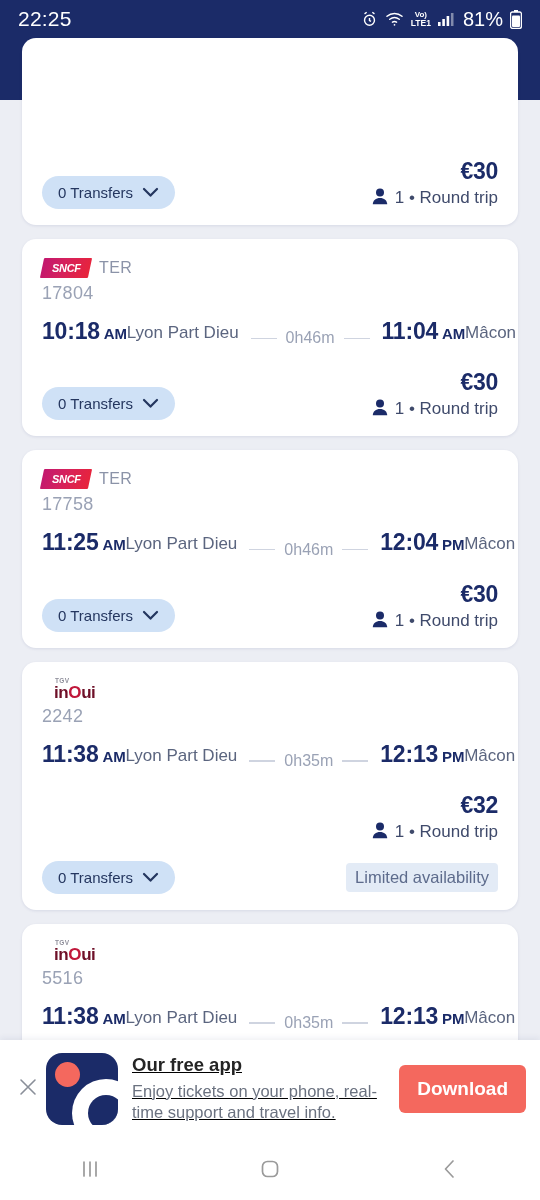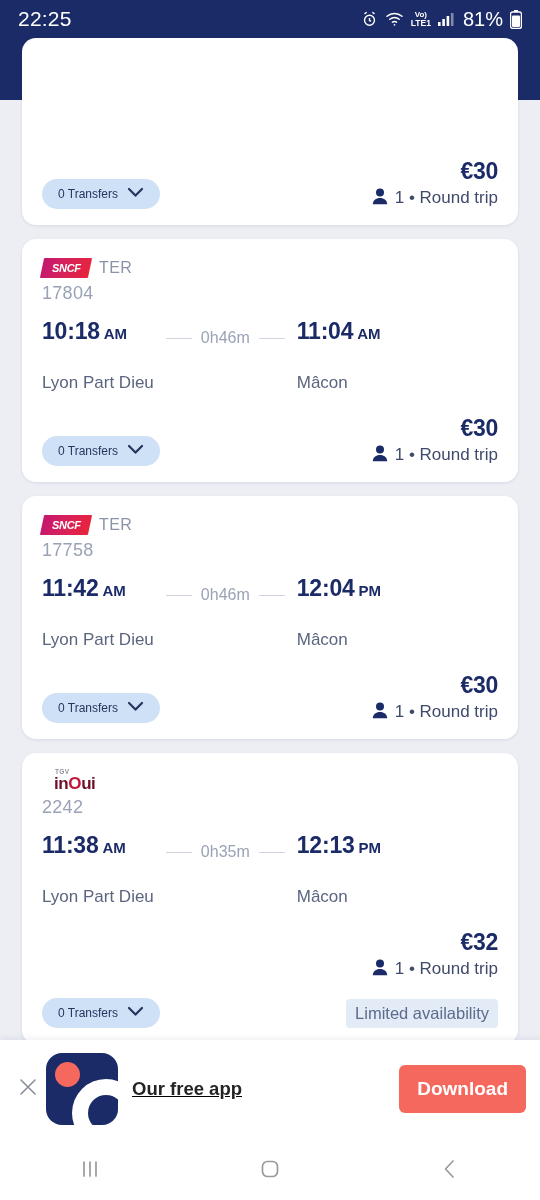--- a/index.html
+++ b/index.html
@@ -75,36 +75,36 @@
     font-size: 6.5px; font-weight: 700; color: #8e8e9a; letter-spacing: .3px;
   }
   .inoui-word {
     position: absolute; top: 6px; left: 0;
     font-size: 17px; font-weight: 700; color: #6e1028; line-height: 1;
     letter-spacing: -.4px;
   }
   .inoui-word em { font-style: normal; color: #c0173a; }
 
   .time-row { display: flex; align-items: baseline; margin-top: 14px; }
-  .dep, .arr { display: flex; flex-direction: column; gap: 23px; }
+  .dep, .arr { display: flex; flex-direction: row; }
   .t-time { font-size: 23px; font-weight: 700; color: #1b2b68; letter-spacing: -.2px; white-space: nowrap; }
   .t-time .mer { font-size: 15px; font-weight: 700; margin-left: 4px; }
   .t-station { font-size: 17px; color: #5b657f; margin-top: 5px; white-space: nowrap; }
   .dur-wrap { display: flex; align-items: center; gap: 9px; margin: 0 12px; flex: 0 0 auto; text-align: right; }
   .dur-line { width: 26px; height: 1.5px; background: #cfd4e0; }
   .dur-text { font-size: 16px; color: #9aa2b5; white-space: nowrap; }
 
   .bottom-row {
     display: flex; align-items: flex-end; justify-content: space-between;
     margin-top: 22px;
   }
   .chip {
     background: #cfe1f6; color: #24365f;
     border-radius: 999px; padding: 8px 16px;
-    font-size: 12px; display: inline-flex; align-items: center; gap: 9px;
+    font-size: 15px; display: inline-flex; align-items: center; gap: 9px;
     cursor: pointer;
   }
   .chip .chev { display: block; }
   .price-block { text-align: right; }
   .price { font-size: 23px; font-weight: 700; color: #1b2b68; letter-spacing: -.3px; }
   .pax { display: flex; justify-content: flex-end; gap: 7px; margin-top: 3px; }
   .pax-text { font-size: 17px; color: #3f4a6b; }
   .avail-badge {
     background: #e3ebf6; color: #5d6b8c;
     border-radius: 4px; padding: 5px 9px; font-size: 16.5px;
@@ -306,21 +306,21 @@
     <div class="card">
       <div class="carrier-row">
         <span class="sncf-logo">
           <span>SNCF</span>
         </span>
         <span class="carrier-name">TER</span>
       </div>
       <div class="train-no">17758</div>
       <div class="time-row">
         <div class="dep">
-          <div class="t-time"><span>11:42</span><span class="mer">AM</span></div>
+          <div class="t-time"><span>11:25</span><span class="mer">AM</span></div>
           <div class="t-station">Lyon Part Dieu</div>
         </div>
         <div class="dur-wrap">
           <span class="dur-line"></span>
           <span class="dur-text">0h46m</span>
           <span class="dur-line"></span>
         </div>
         <div class="arr">
           <div class="t-time"><span>12:04</span><span class="mer">PM</span></div>
           <div class="t-station">Mâcon</div>
@@ -445,20 +445,21 @@
         </svg>
       </span>
     </div>
     <div class="app-logo">
       <span class="dot"></span>
       <span class="swoosh"></span>
       <span class="inner"></span>
     </div>
     <div class="banner-text">
       <div class="banner-title">Our free app</div>
+      <div class="banner-sub">Enjoy tickets on your phone, real-time support and travel info.</div>
     </div>
     <button class="download-btn">Download</button>
   </div>
 
   <div class="navbar">
     <div>
       <svg width="22" height="22" viewBox="0 0 22 22" stroke="#9a9a9a" stroke-width="1.7" stroke-linecap="round">
         <path d="M5 4 V18 M11 4 V18 M17 4 V18"></path>
       </svg>
     </div>

